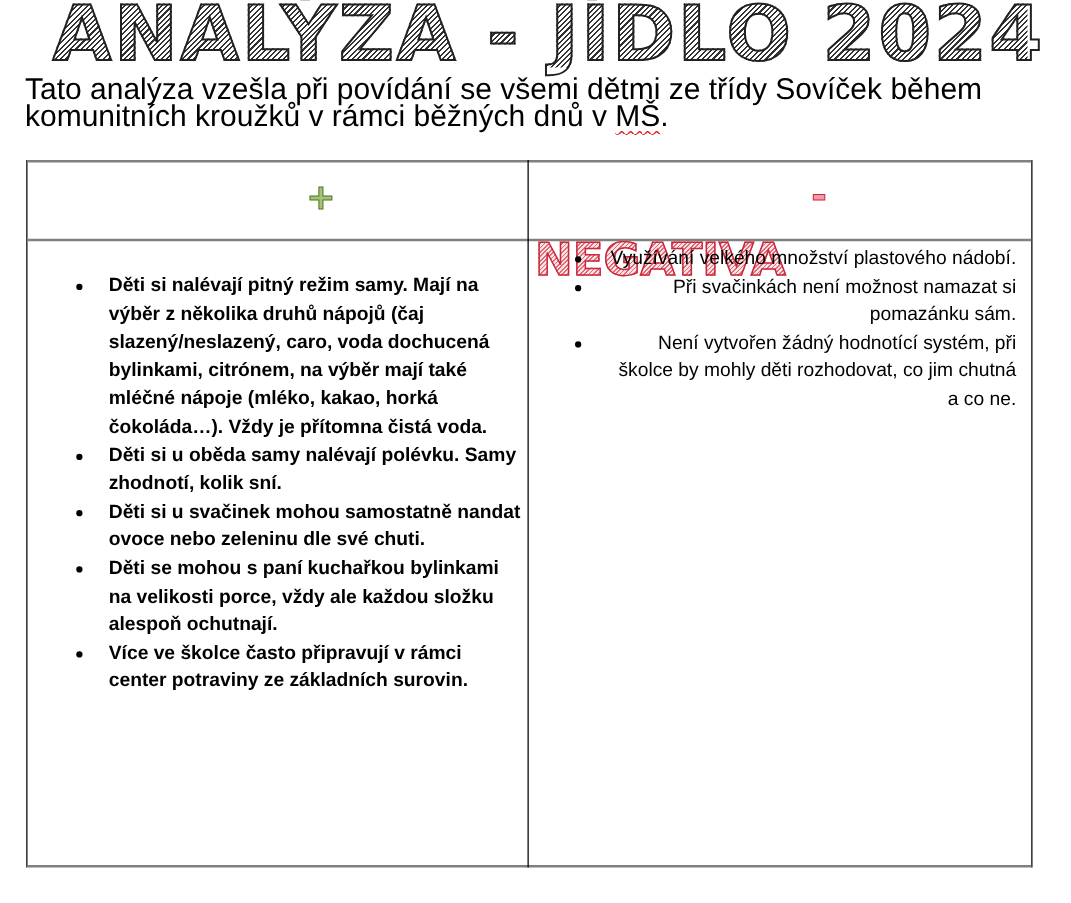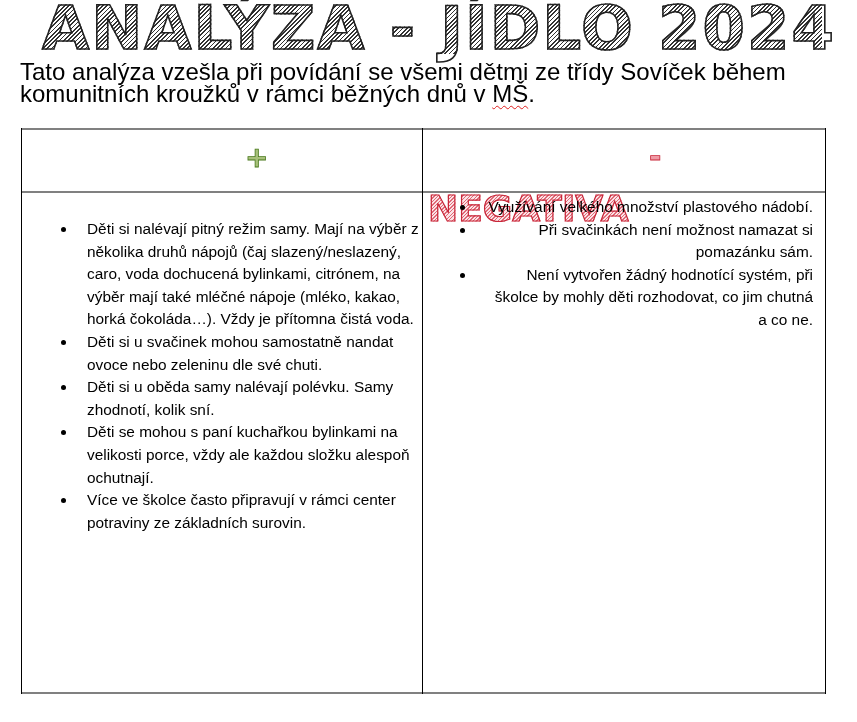--- a/index.html
+++ b/index.html
@@ -47,21 +47,21 @@
   .sign.minus { left: 627px; top: 11px; font-size: 30px; color: #ef9aa5; -webkit-text-stroke: 0.8px #c8283a; }
   ul.list {
     position: absolute; margin: 0; padding: 0; list-style: none;
     font-size: 15.4px; line-height: 22.6px;
   }
   ul.list li { position: relative; padding-left: 43px; }
   ul.list li::before {
     content: ""; position: absolute; left: 17px; top: 9px;
     width: 5px; height: 5px; border-radius: 50%; background: #000;
   }
-  .list.pos { left: 22px; top: 90px; width: 375px; }
+  .list.pos { left: 22px; top: 90px; width: 375px; font-weight: bold; }
   .list.neg { left: 421px; top: 68px; width: 370px; text-align: right; }
 </style>
 </head>
 <body>
 
 <div class="title">ANALÝZA - JÍDLO 2024 - 2025</div>
 
 <div class="intro"><span>Tato analýza vzešla při povídání se všemi dětmi ze třídy Sovíček během komunitních kroužků v rámci běžných dnů v </span><span class="squiggle">MŠ</span><span>.</span></div>
 
 <div class="table">
@@ -70,22 +70,22 @@
   <div class="hline" style="top:564px"></div>
   <div class="vline"></div>
 
   <div class="sign plus">+</div>
 
   <div class="head neg">NEGATIVA</div>
   <div class="sign minus">-</div>
 
   <ul class="list pos">
     <li>Děti si nalévají pitný režim samy. Mají na výběr z několika druhů nápojů (čaj slazený/neslazený, caro, voda dochucená bylinkami, citrónem, na výběr mají také mléčné nápoje (mléko, kakao, horká čokoláda…). Vždy je přítomna čistá voda.</li>
+    <li>Děti si u oběda samy nalévají polévku. Samy zhodnotí, kolik sní.</li>
     <li>Děti si u svačinek mohou samostatně nandat ovoce nebo zeleninu dle své chuti.</li>
-    <li>Děti si u oběda samy nalévají polévku. Samy zhodnotí, kolik sní.</li>
     <li>Děti se mohou s paní kuchařkou bylinkami na velikosti porce, vždy ale každou složku alespoň ochutnají.</li>
     <li>Více ve školce často připravují v rámci center potraviny ze základních surovin.</li>
   </ul>
 
   <ul class="list neg">
     <li>Využívání velkého množství plastového nádobí.</li>
     <li>Při svačinkách není možnost namazat si pomazánku sám.</li>
     <li>Není vytvořen žádný hodnotící systém, při školce by mohly děti rozhodovat, co jim chutná a co ne.</li>
   </ul>
 </div>

